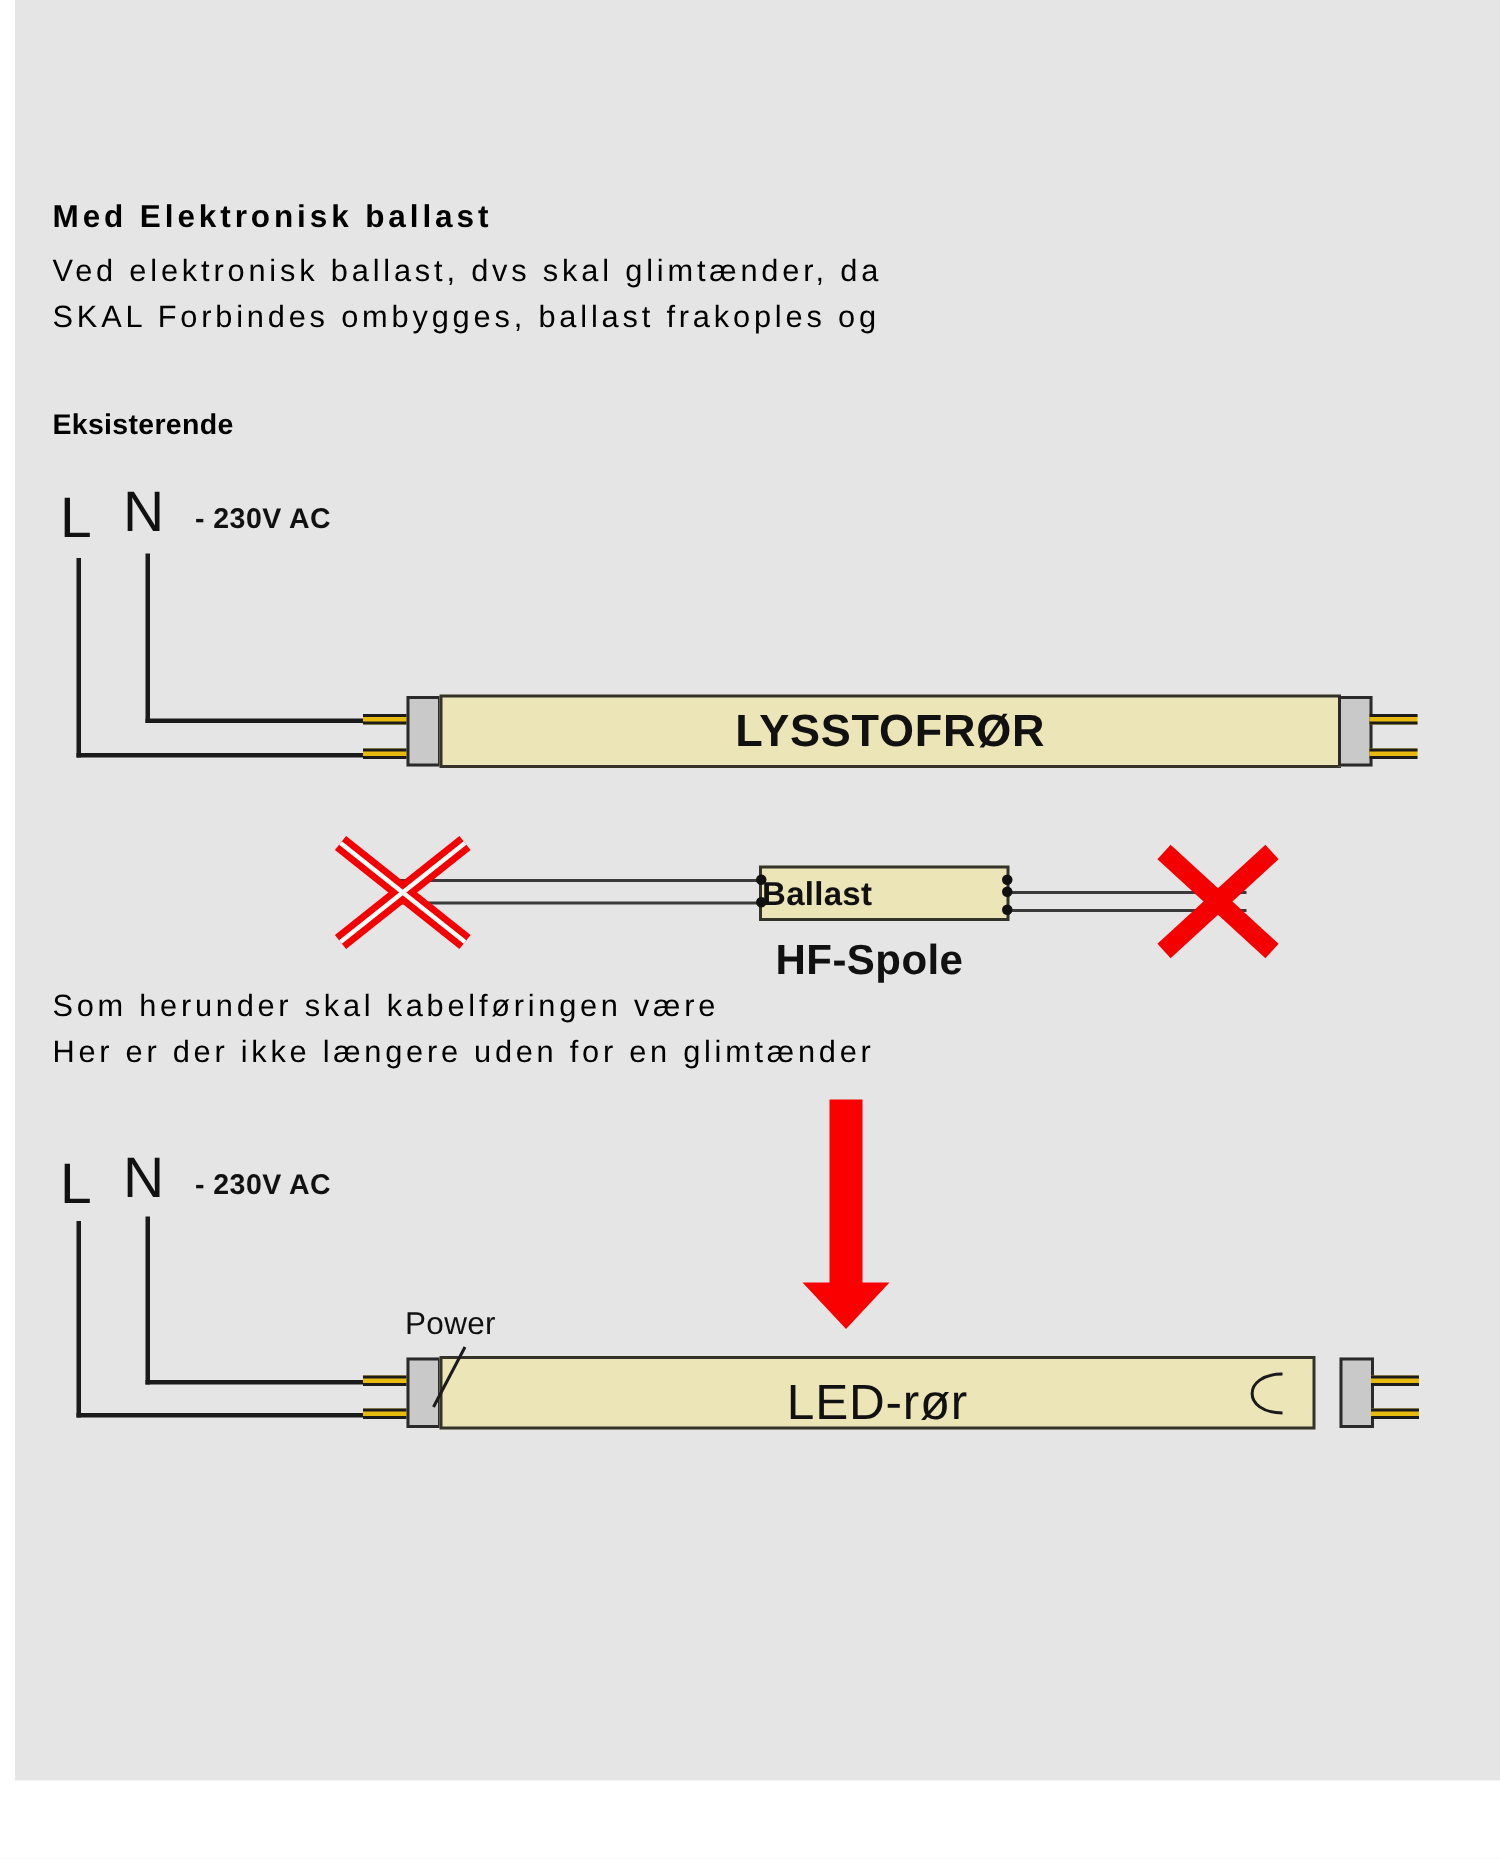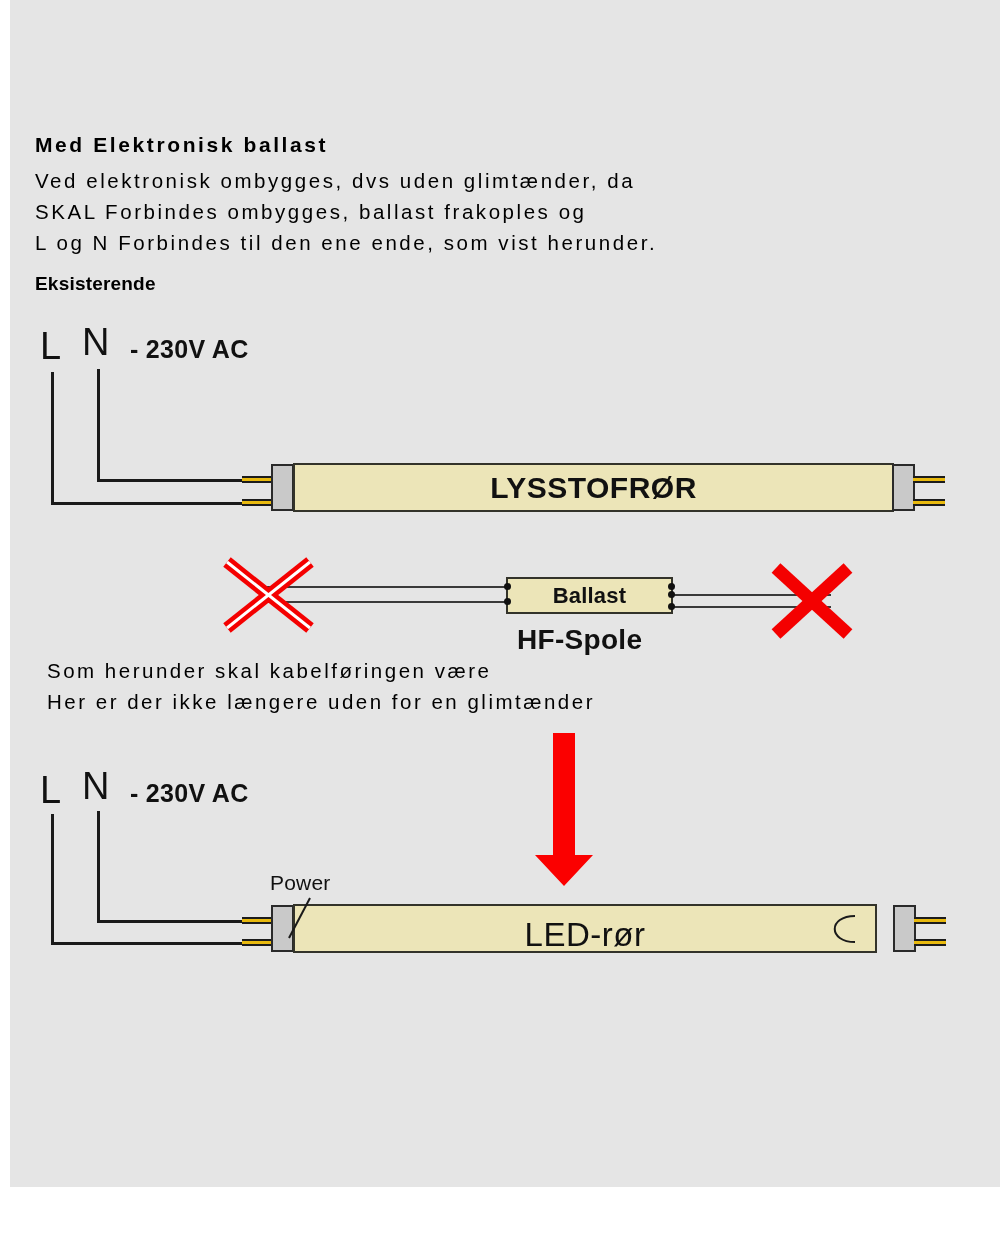--- a/index.html
+++ b/index.html
@@ -55,36 +55,35 @@
   }
 
   .midtext {
     position: absolute;
     left: 25px;
     top: 655px;
     font-size: 20.5px;
     letter-spacing: 2.5px;
     line-height: 31px;
     white-space: nowrap;
-    margin-left: 12px;
   }
   .midtext div { white-space: nowrap; }
 
   
   .ln-label {
     position: absolute;
     font-size: 38px;
     font-weight: 500;
     letter-spacing: 2px;
     line-height: 1;
     color: #111111;
   }
   .volt-label {
     position: absolute;
-    font-size: 25px;
+    font-size: 19px;
     font-weight: bold;
     letter-spacing: 0.3px;
     line-height: 1;
     color: #111111;
   }
 
   
   .wire-v {
     position: absolute;
     width: 3px;
@@ -135,21 +134,21 @@
   }
 
   
   .ballast-box {
     position: absolute;
     background: #ece5b8;
     border: 2px solid #33332a;
     box-sizing: border-box;
     display: flex;
     align-items: center;
-    justify-content: center;
+    justify-content: flex-start;
   }
   .ballast-box span {
     font-size: 22px;
     font-weight: bold;
     color: #111111;
     letter-spacing: 0.2px;
   }
   .ballast-caption {
     position: absolute;
     font-size: 28px;
@@ -184,23 +183,22 @@
   }
 </style>
 </head>
 <body>
 
 <div class="page">
 
   <div class="title">Med Elektronisk ballast</div>
 
   <div class="intro">
-    <div>Ved elektronisk ombygges, dvs uden glimtænder, da</div>
+    <div>Ved elektronisk ballast, dvs skal glimtænder, da</div>
     <div>SKAL Forbindes ombygges, ballast frakoples og</div>
-    <div>L og N Forbindes til den ene ende, som vist herunder.</div>
   </div>
 
   <div class="subhead">Eksisterende</div>
 
   <div class="ln-label" style="left:30px; top:327px;">L</div>
   <div class="ln-label" style="left:72px; top:323px;">N</div>
   <div class="volt-label" style="left:120px; top:337px;">- 230V AC</div>
 
   <div class="wire-v" style="left:41px; top:372px; height:133px;"></div>
   <div class="wire-h" style="left:41px; top:502px; width:204px;"></div>

